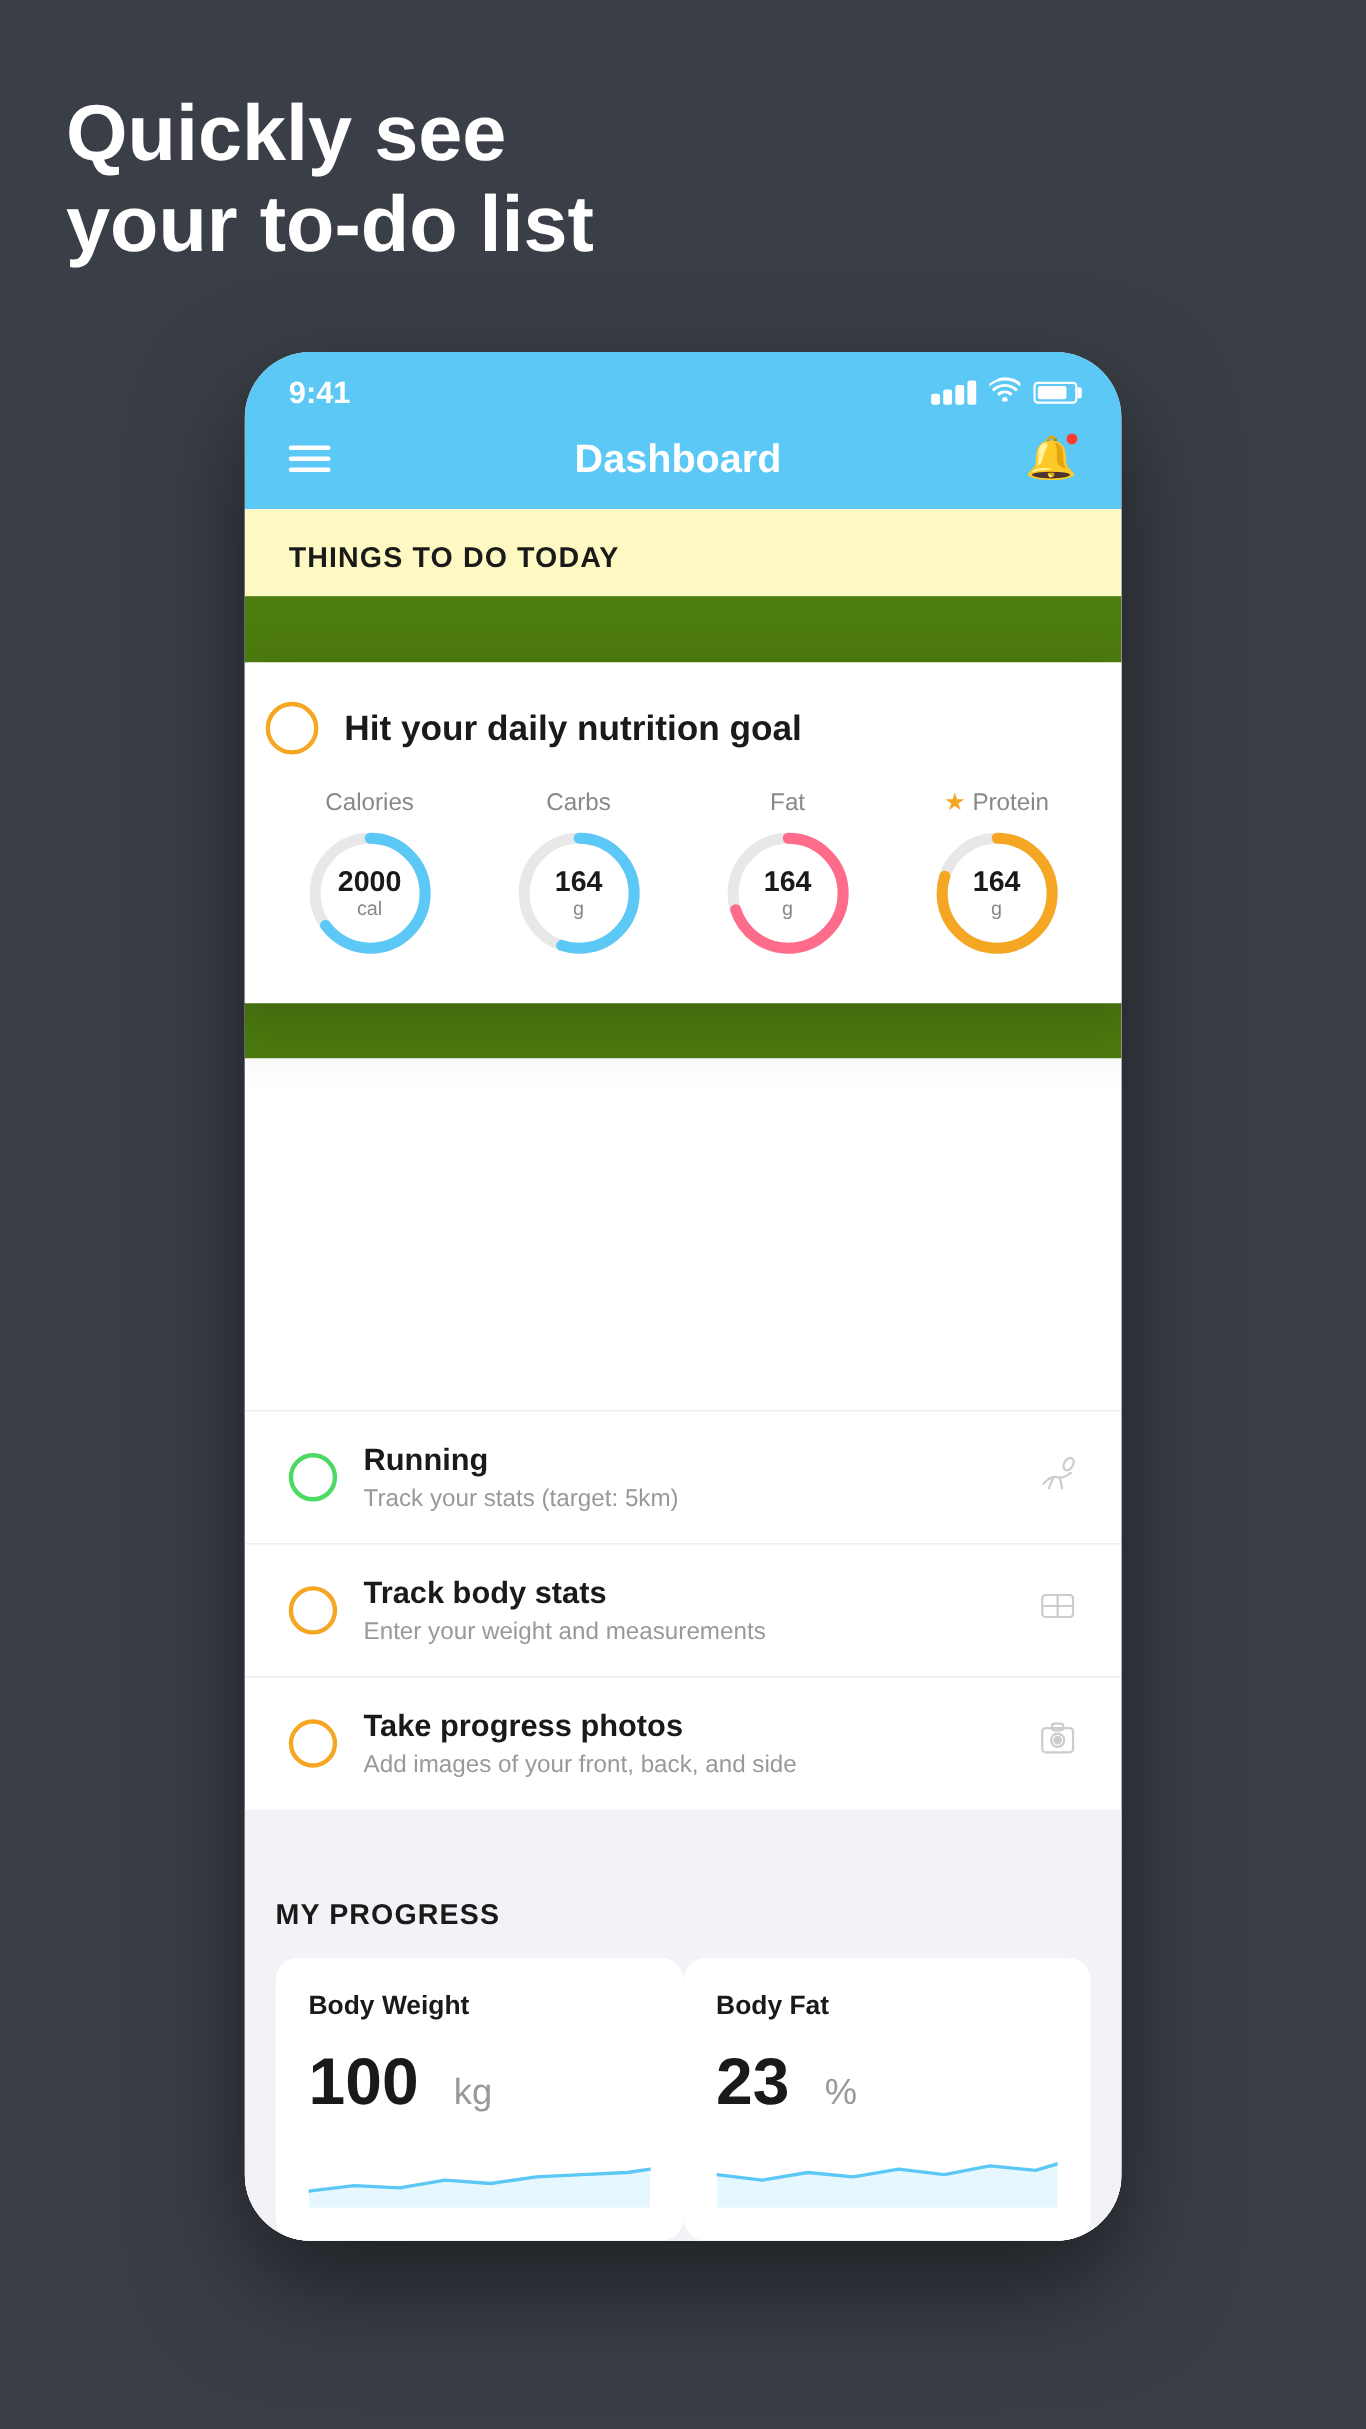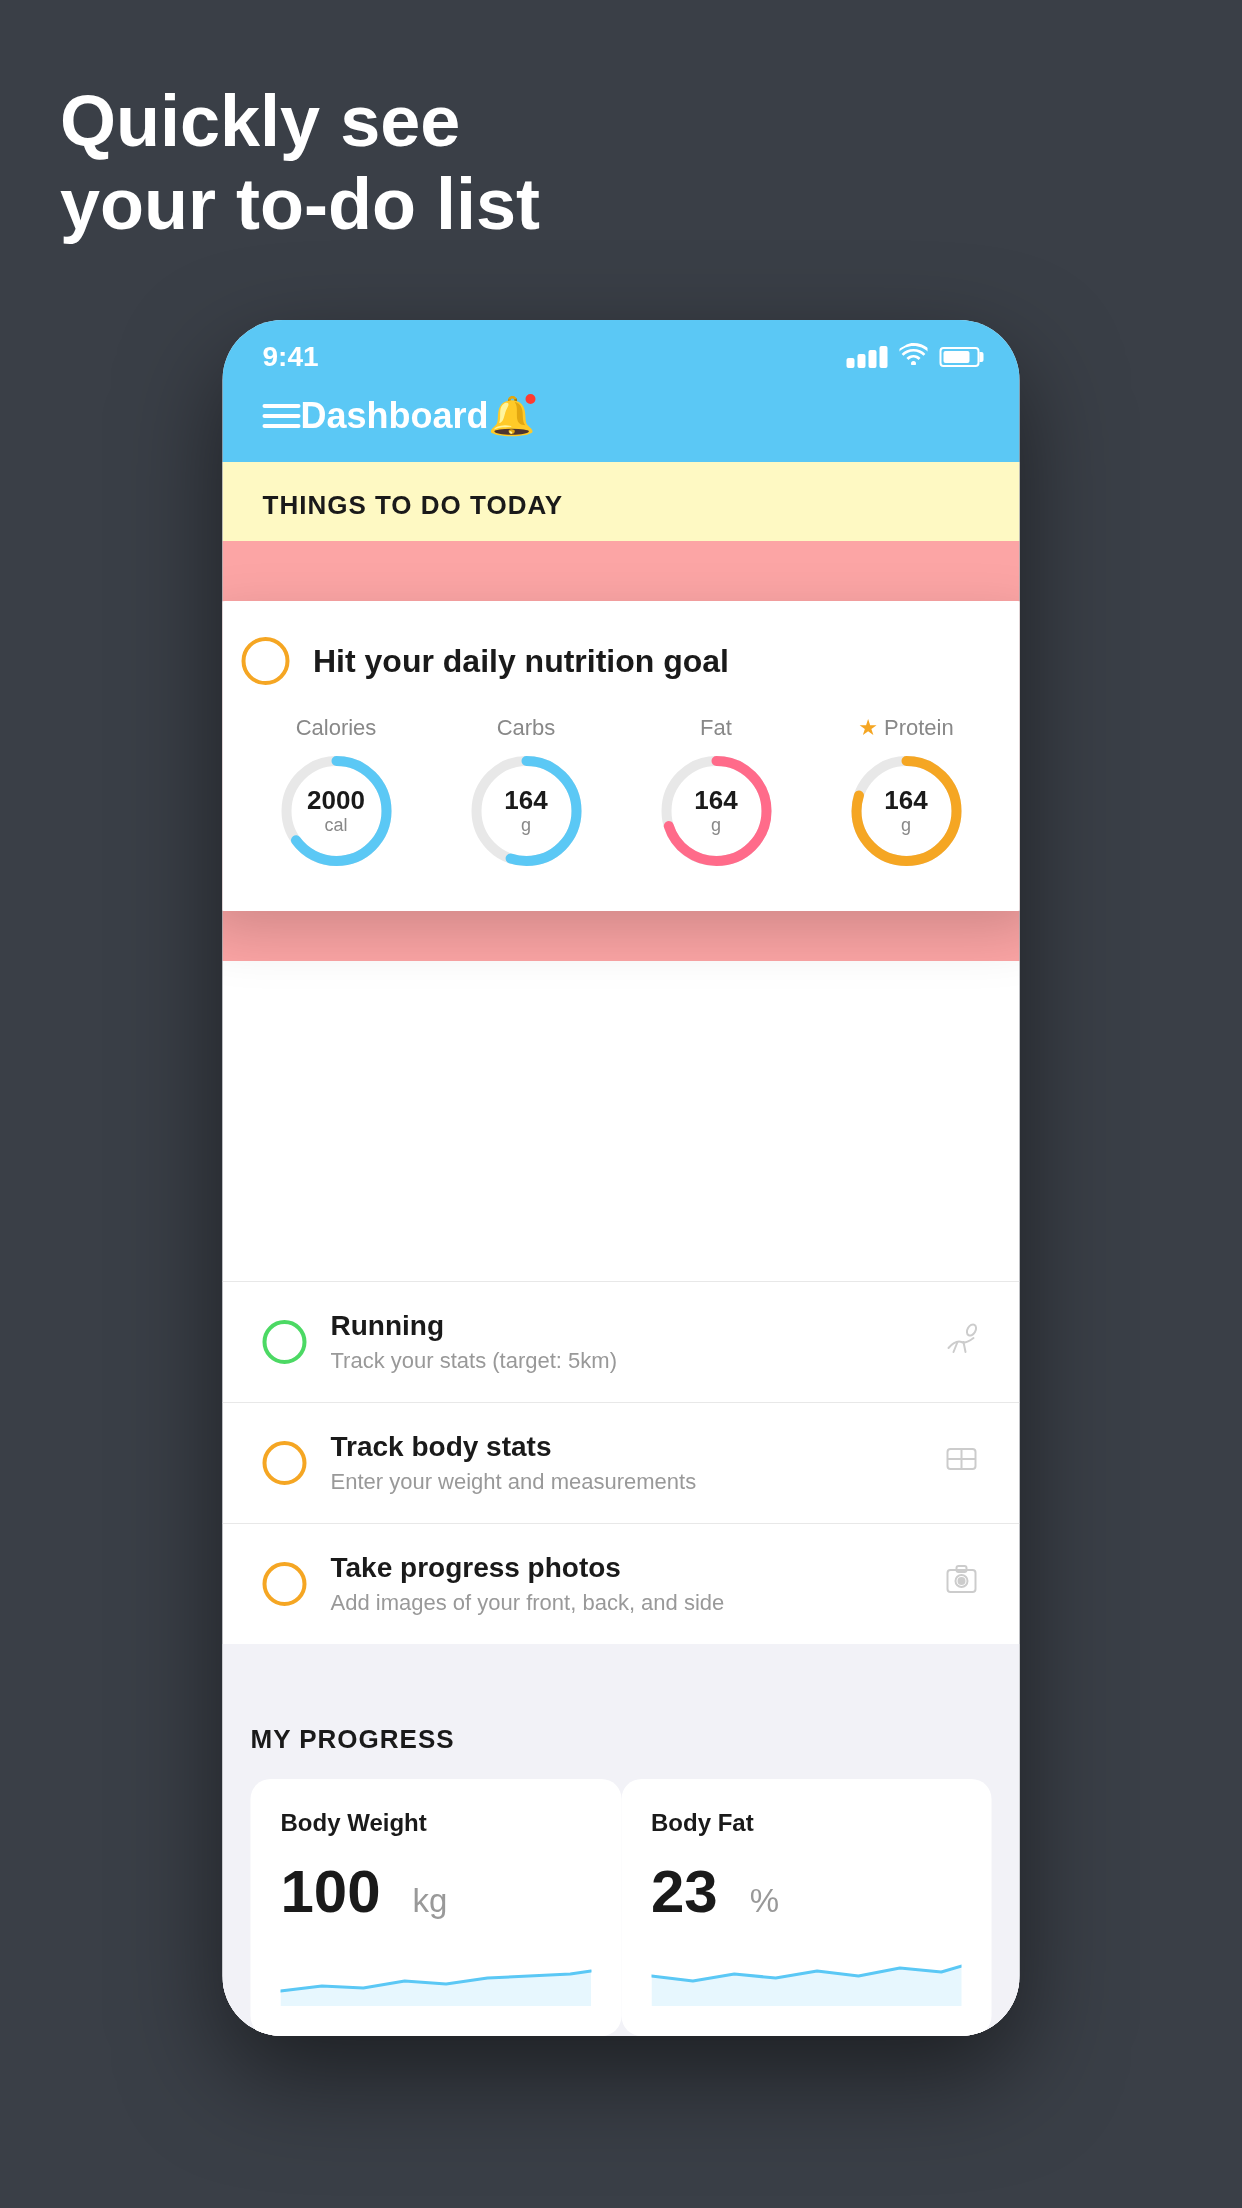--- a/index.html
+++ b/index.html
@@ -107,20 +107,21 @@
       height: 100%;
       width: 80%;
       border-radius: 2px;
     }
 
     
     .nav-bar {
       background: #5bc8f5;
       padding: 14px 40px 24px;
       display: flex;
+      justify-content: space-between;
       align-items: center;
     }
 
     .hamburger {
       display: flex;
       flex-direction: column;
       gap: 6px;
       cursor: pointer;
     }
     .hamburger span {
@@ -425,21 +426,21 @@
       <div class="bell-dot"></div>
     </div>
   </div>
 
   <div class="app-content">
 
     <div class="section-header">
       <div class="section-title">THINGS TO DO TODAY</div>
     </div>
 
-    <div style="position: relative; height: 420px; background: #fca5a5;">
+    <div style="position: relative; height: 420px; background: #4d7c0f;">
       <div class="floating-card">
         <div class="card-header">
           <div class="circle-checkbox"></div>
           <div class="card-title">Hit your daily nutrition goal</div>
         </div>
 
         <div class="nutrition-circles">
 
           <div class="nutrition-item">
             <span class="nutrition-label">Calories</span>

